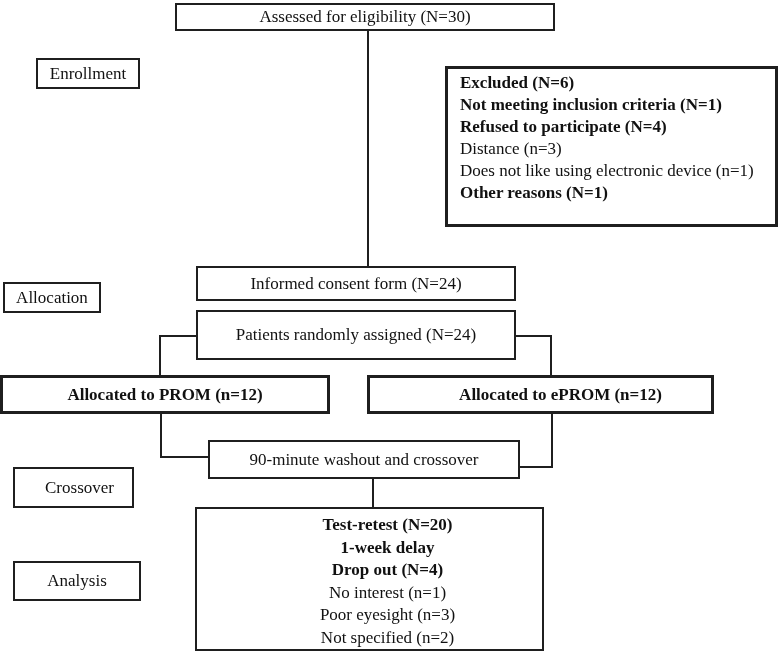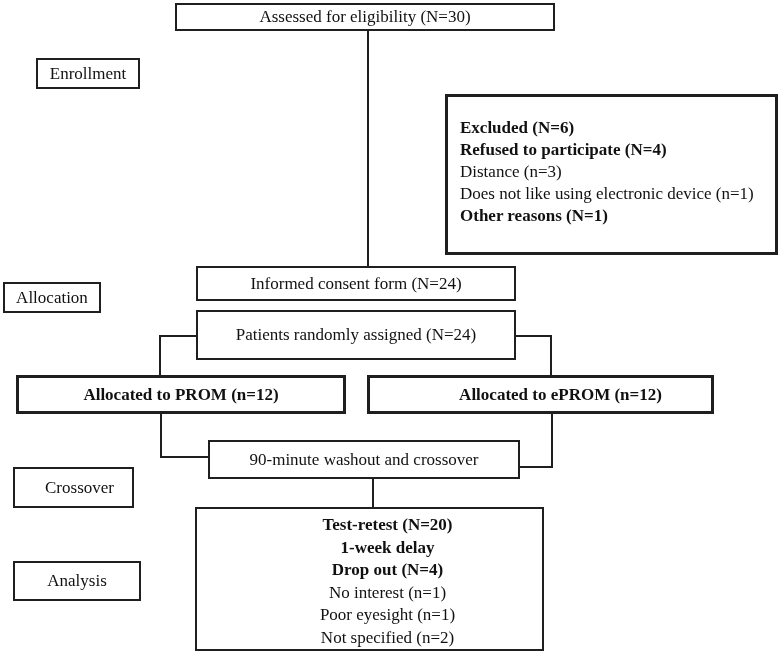--- a/index.html
+++ b/index.html
@@ -28,22 +28,21 @@
   .box.bold { font-weight: bold; }
   .box.col {
     flex-direction: column;
     justify-content: flex-start;
     align-items: stretch;
     padding-left: 36px;
   }
   .box.left-align {
     align-items: flex-start;
     text-align: left;
-    padding: 20px 12px;
-    margin-top: 28px;
+    padding: 3px 12px;
   }
   .box.col.center-lines { padding-top: 5px; }
   .tline { display: block; line-height: 22px; white-space: nowrap; }
   .tline.b { font-weight: bold; }
   .analysis-lines .tline { line-height: 22.5px; }
   .conn {
     position: absolute;
     background: var(--line, #1f1f1f);
   }
 </style>
@@ -75,46 +74,47 @@
   </div>
   <div class="box" style="left:13px; top:467px; width:121px; height:41px;padding-left:12px;">
     <span>Crossover</span>
   </div>
   <div class="box" style="left:13px; top:561px; width:128px; height:40px;">
     <span>Analysis</span>
   </div>
 
   <div class="box thick col left-align" style="left:445px; top:66px; width:333px; height:161px;">
     <span class="tline b">Excluded (N=6)</span>
+    <span class="tline b">Not meeting inclusion criteria (N=1)</span>
     <span class="tline b">Refused to participate (N=4)</span>
     <span class="tline">Distance (n=3)</span>
     <span class="tline">Does not like using electronic device (n=1)</span>
     <span class="tline b">Other reasons (N=1)</span>
   </div>
 
   <div class="box" style="left:196px; top:266px; width:320px; height:35px;">
     <span>Informed consent form (N=24)</span>
   </div>
   <div class="box" style="left:196px; top:310px; width:320px; height:50px;">
     <span>Patients randomly assigned (N=24)</span>
   </div>
 
-  <div class="box thick bold" style="left:16px; top:375px; width:330px; height:39px;">
+  <div class="box thick bold" style="left:0; top:375px; width:330px; height:39px;">
     <span>Allocated to PROM (n=12)</span>
   </div>
   <div class="box thick bold" style="left:367px; top:375px; width:347px; height:39px;padding-left:40px;">
     <span>Allocated to ePROM (n=12)</span>
   </div>
 
   <div class="box" style="left:208px; top:440px; width:312px; height:39px;">
     <span>90-minute washout and crossover</span>
   </div>
 
   <div class="box col center-lines analysis-lines" style="left:195px; top:507px; width:349px; height:144px; text-align:center;">
     <span class="tline b">Test-retest (N=20)</span>
     <span class="tline b">1-week delay</span>
     <span class="tline b">Drop out (N=4)</span>
     <span class="tline">No interest (n=1)</span>
-    <span class="tline">Poor eyesight (n=1)</span>
+    <span class="tline">Poor eyesight (n=3)</span>
     <span class="tline">Not specified (n=2)</span>
   </div>
 
 </div>
 
 </body></html>

